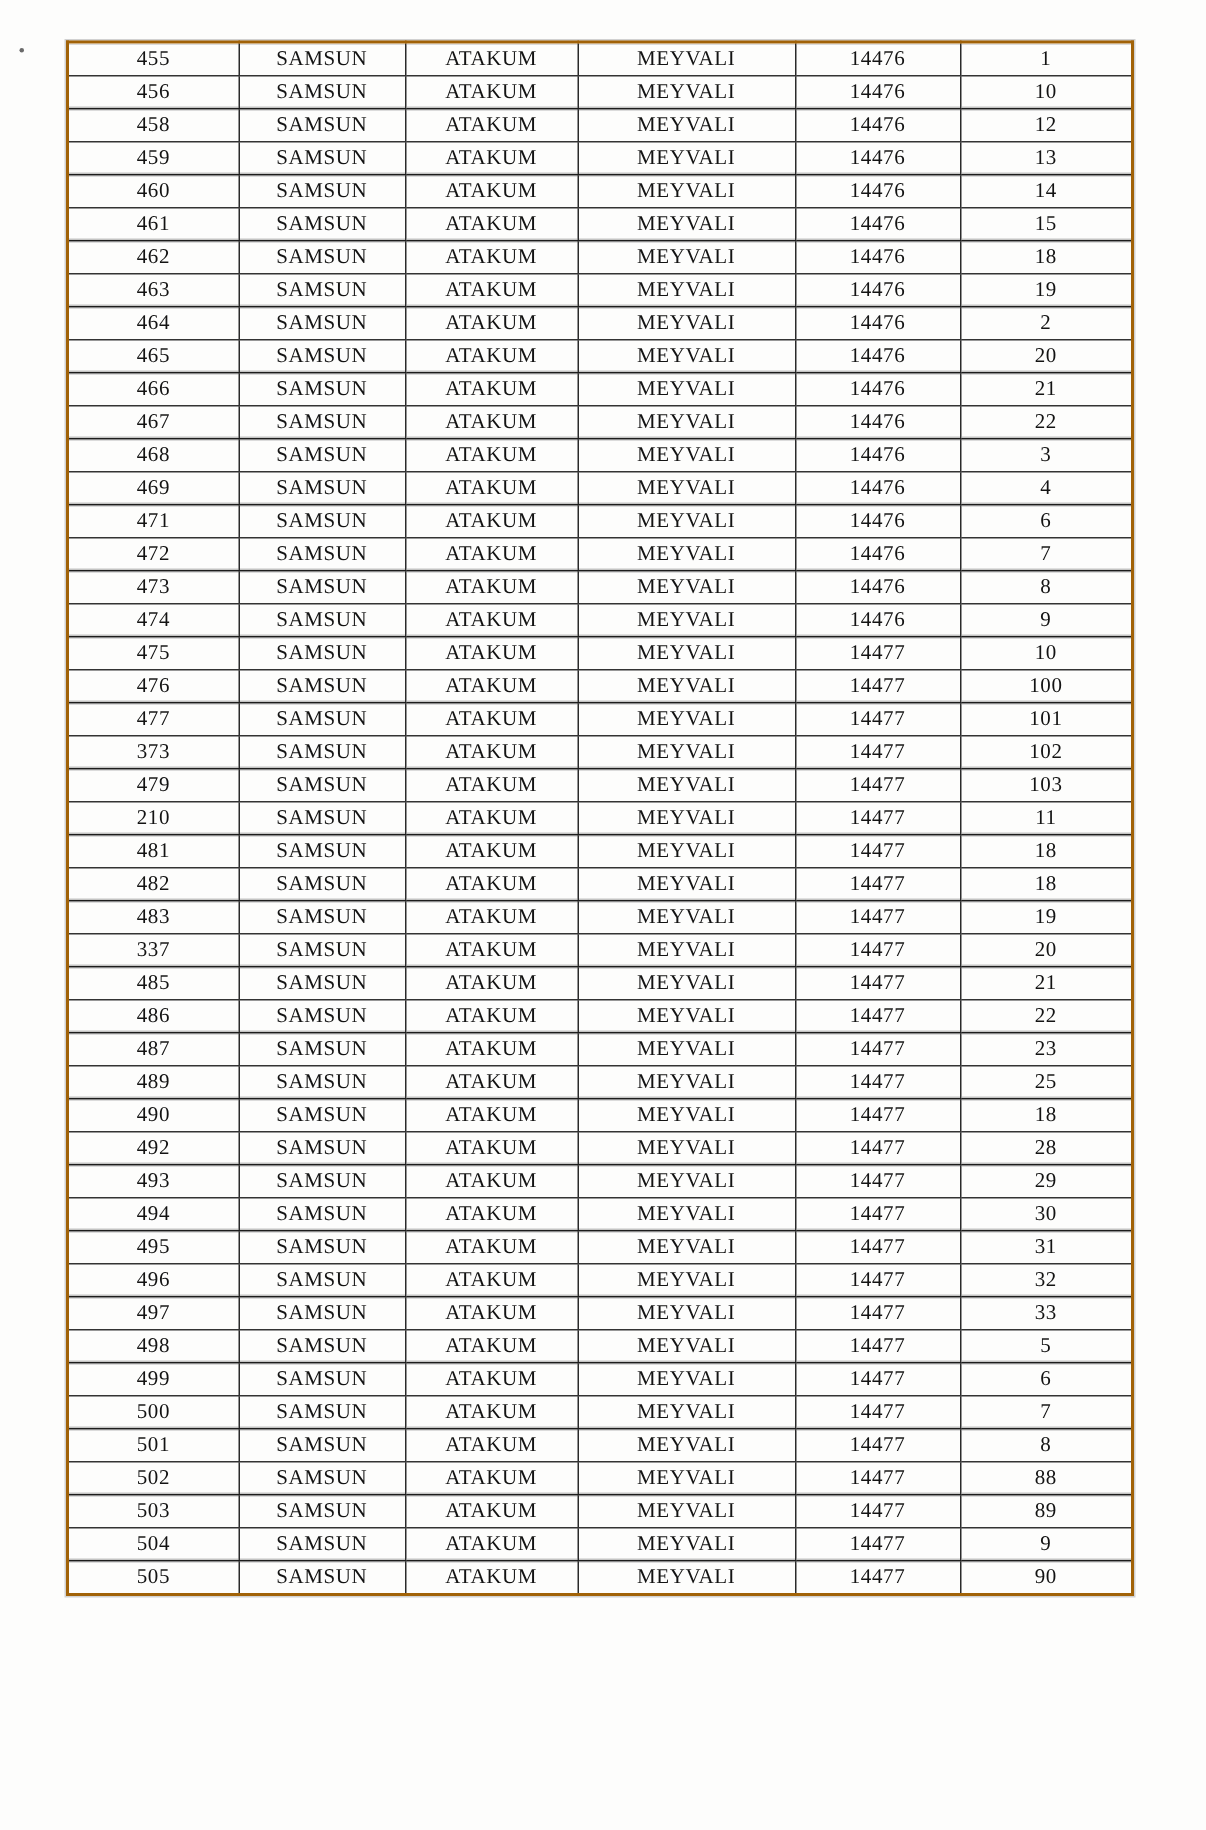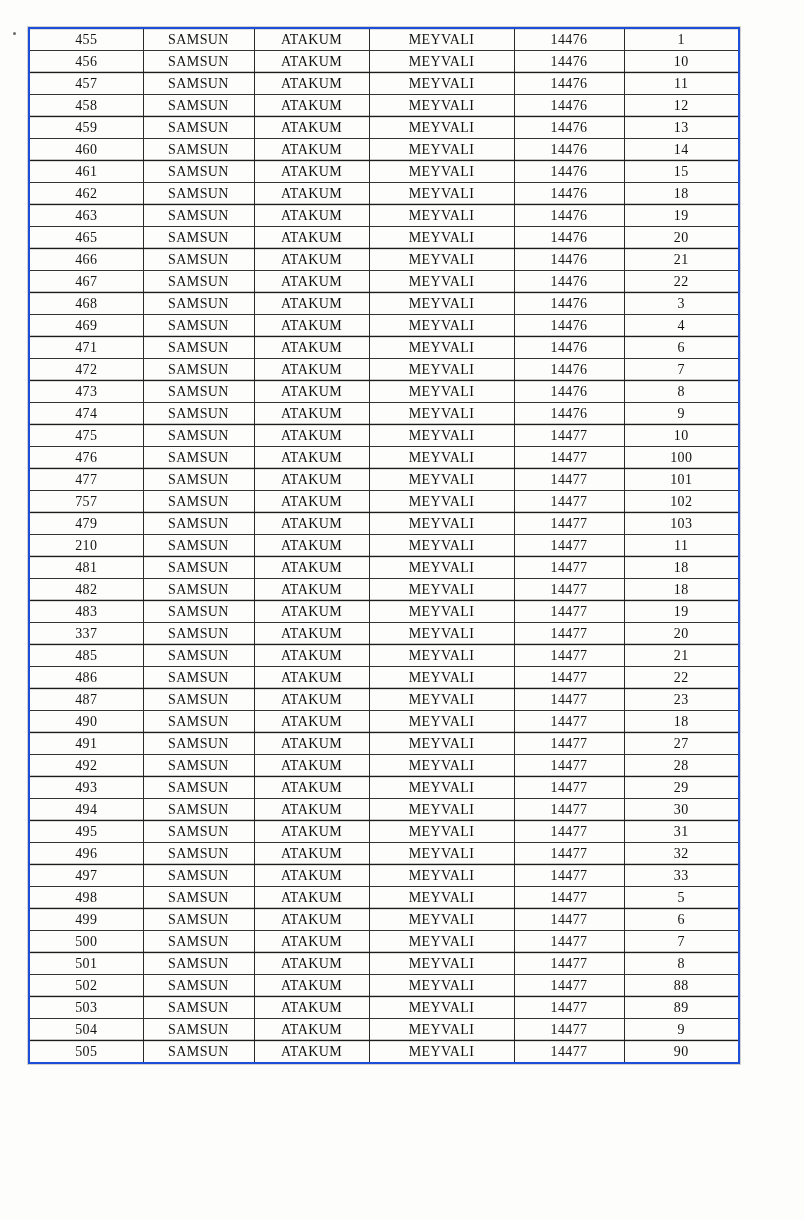--- a/index.html
+++ b/index.html
@@ -24,26 +24,26 @@
     position: absolute;
     left: 13px;
     top: 32px;
     width: 3px;
     height: 3px;
     background: #6a6a6a;
     border-radius: 50%;
   }
   table.records {
     position: absolute;
-    left: 28px;
+    left: 44px;
     top: 27px;
     width: 710px;
     border-collapse: collapse;
     table-layout: fixed;
-    border: 2px solid #1d4ed8;
+    border: 2px solid #a16207;
     box-shadow: 0 0 0 1px rgba(80,80,80,0.25);
   }
   table.records td {
     border: 1px solid #2a2a2a;
     border-top-width: 1px;
     height: 21px;
     padding: 0 2px;
     text-align: center;
     vertical-align: middle;
     font-size: 14px;
@@ -93,266 +93,266 @@
         </tr>
         <tr>
           <td>456</td>
           <td>SAMSUN</td>
           <td>ATAKUM</td>
           <td>MEYVALI</td>
           <td>14476</td>
           <td>10</td>
         </tr>
         <tr>
-          <td>457</td>
-          <td>SAMSUN</td>
-          <td>ATAKUM</td>
-          <td>MEYVALI</td>
-          <td>14476</td>
+          <td>458</td>
+          <td>SAMSUN</td>
+          <td>ATAKUM</td>
+          <td>MEYVALI</td>
+          <td>14476</td>
+          <td>12</td>
+        </tr>
+        <tr>
+          <td>459</td>
+          <td>SAMSUN</td>
+          <td>ATAKUM</td>
+          <td>MEYVALI</td>
+          <td>14476</td>
+          <td>13</td>
+        </tr>
+        <tr>
+          <td>460</td>
+          <td>SAMSUN</td>
+          <td>ATAKUM</td>
+          <td>MEYVALI</td>
+          <td>14476</td>
+          <td>14</td>
+        </tr>
+        <tr>
+          <td>461</td>
+          <td>SAMSUN</td>
+          <td>ATAKUM</td>
+          <td>MEYVALI</td>
+          <td>14476</td>
+          <td>15</td>
+        </tr>
+        <tr>
+          <td>462</td>
+          <td>SAMSUN</td>
+          <td>ATAKUM</td>
+          <td>MEYVALI</td>
+          <td>14476</td>
+          <td>18</td>
+        </tr>
+        <tr>
+          <td>463</td>
+          <td>SAMSUN</td>
+          <td>ATAKUM</td>
+          <td>MEYVALI</td>
+          <td>14476</td>
+          <td>19</td>
+        </tr>
+        <tr>
+          <td>464</td>
+          <td>SAMSUN</td>
+          <td>ATAKUM</td>
+          <td>MEYVALI</td>
+          <td>14476</td>
+          <td>2</td>
+        </tr>
+        <tr>
+          <td>465</td>
+          <td>SAMSUN</td>
+          <td>ATAKUM</td>
+          <td>MEYVALI</td>
+          <td>14476</td>
+          <td>20</td>
+        </tr>
+        <tr>
+          <td>466</td>
+          <td>SAMSUN</td>
+          <td>ATAKUM</td>
+          <td>MEYVALI</td>
+          <td>14476</td>
+          <td>21</td>
+        </tr>
+        <tr>
+          <td>467</td>
+          <td>SAMSUN</td>
+          <td>ATAKUM</td>
+          <td>MEYVALI</td>
+          <td>14476</td>
+          <td>22</td>
+        </tr>
+        <tr>
+          <td>468</td>
+          <td>SAMSUN</td>
+          <td>ATAKUM</td>
+          <td>MEYVALI</td>
+          <td>14476</td>
+          <td>3</td>
+        </tr>
+        <tr>
+          <td>469</td>
+          <td>SAMSUN</td>
+          <td>ATAKUM</td>
+          <td>MEYVALI</td>
+          <td>14476</td>
+          <td>4</td>
+        </tr>
+        <tr>
+          <td>471</td>
+          <td>SAMSUN</td>
+          <td>ATAKUM</td>
+          <td>MEYVALI</td>
+          <td>14476</td>
+          <td>6</td>
+        </tr>
+        <tr>
+          <td>472</td>
+          <td>SAMSUN</td>
+          <td>ATAKUM</td>
+          <td>MEYVALI</td>
+          <td>14476</td>
+          <td>7</td>
+        </tr>
+        <tr>
+          <td>473</td>
+          <td>SAMSUN</td>
+          <td>ATAKUM</td>
+          <td>MEYVALI</td>
+          <td>14476</td>
+          <td>8</td>
+        </tr>
+        <tr>
+          <td>474</td>
+          <td>SAMSUN</td>
+          <td>ATAKUM</td>
+          <td>MEYVALI</td>
+          <td>14476</td>
+          <td>9</td>
+        </tr>
+        <tr>
+          <td>475</td>
+          <td>SAMSUN</td>
+          <td>ATAKUM</td>
+          <td>MEYVALI</td>
+          <td>14477</td>
+          <td>10</td>
+        </tr>
+        <tr>
+          <td>476</td>
+          <td>SAMSUN</td>
+          <td>ATAKUM</td>
+          <td>MEYVALI</td>
+          <td>14477</td>
+          <td>100</td>
+        </tr>
+        <tr>
+          <td>477</td>
+          <td>SAMSUN</td>
+          <td>ATAKUM</td>
+          <td>MEYVALI</td>
+          <td>14477</td>
+          <td>101</td>
+        </tr>
+        <tr>
+          <td>373</td>
+          <td>SAMSUN</td>
+          <td>ATAKUM</td>
+          <td>MEYVALI</td>
+          <td>14477</td>
+          <td>102</td>
+        </tr>
+        <tr>
+          <td>479</td>
+          <td>SAMSUN</td>
+          <td>ATAKUM</td>
+          <td>MEYVALI</td>
+          <td>14477</td>
+          <td>103</td>
+        </tr>
+        <tr>
+          <td>210</td>
+          <td>SAMSUN</td>
+          <td>ATAKUM</td>
+          <td>MEYVALI</td>
+          <td>14477</td>
           <td>11</td>
         </tr>
         <tr>
-          <td>458</td>
-          <td>SAMSUN</td>
-          <td>ATAKUM</td>
-          <td>MEYVALI</td>
-          <td>14476</td>
-          <td>12</td>
-        </tr>
-        <tr>
-          <td>459</td>
-          <td>SAMSUN</td>
-          <td>ATAKUM</td>
-          <td>MEYVALI</td>
-          <td>14476</td>
-          <td>13</td>
-        </tr>
-        <tr>
-          <td>460</td>
-          <td>SAMSUN</td>
-          <td>ATAKUM</td>
-          <td>MEYVALI</td>
-          <td>14476</td>
-          <td>14</td>
-        </tr>
-        <tr>
-          <td>461</td>
-          <td>SAMSUN</td>
-          <td>ATAKUM</td>
-          <td>MEYVALI</td>
-          <td>14476</td>
-          <td>15</td>
-        </tr>
-        <tr>
-          <td>462</td>
-          <td>SAMSUN</td>
-          <td>ATAKUM</td>
-          <td>MEYVALI</td>
-          <td>14476</td>
+          <td>481</td>
+          <td>SAMSUN</td>
+          <td>ATAKUM</td>
+          <td>MEYVALI</td>
+          <td>14477</td>
           <td>18</td>
         </tr>
         <tr>
-          <td>463</td>
-          <td>SAMSUN</td>
-          <td>ATAKUM</td>
-          <td>MEYVALI</td>
-          <td>14476</td>
+          <td>482</td>
+          <td>SAMSUN</td>
+          <td>ATAKUM</td>
+          <td>MEYVALI</td>
+          <td>14477</td>
+          <td>18</td>
+        </tr>
+        <tr>
+          <td>483</td>
+          <td>SAMSUN</td>
+          <td>ATAKUM</td>
+          <td>MEYVALI</td>
+          <td>14477</td>
           <td>19</td>
         </tr>
         <tr>
-          <td>465</td>
-          <td>SAMSUN</td>
-          <td>ATAKUM</td>
-          <td>MEYVALI</td>
-          <td>14476</td>
+          <td>337</td>
+          <td>SAMSUN</td>
+          <td>ATAKUM</td>
+          <td>MEYVALI</td>
+          <td>14477</td>
           <td>20</td>
         </tr>
         <tr>
-          <td>466</td>
-          <td>SAMSUN</td>
-          <td>ATAKUM</td>
-          <td>MEYVALI</td>
-          <td>14476</td>
+          <td>485</td>
+          <td>SAMSUN</td>
+          <td>ATAKUM</td>
+          <td>MEYVALI</td>
+          <td>14477</td>
           <td>21</td>
         </tr>
         <tr>
-          <td>467</td>
-          <td>SAMSUN</td>
-          <td>ATAKUM</td>
-          <td>MEYVALI</td>
-          <td>14476</td>
+          <td>486</td>
+          <td>SAMSUN</td>
+          <td>ATAKUM</td>
+          <td>MEYVALI</td>
+          <td>14477</td>
           <td>22</td>
         </tr>
         <tr>
-          <td>468</td>
-          <td>SAMSUN</td>
-          <td>ATAKUM</td>
-          <td>MEYVALI</td>
-          <td>14476</td>
-          <td>3</td>
-        </tr>
-        <tr>
-          <td>469</td>
-          <td>SAMSUN</td>
-          <td>ATAKUM</td>
-          <td>MEYVALI</td>
-          <td>14476</td>
-          <td>4</td>
-        </tr>
-        <tr>
-          <td>471</td>
-          <td>SAMSUN</td>
-          <td>ATAKUM</td>
-          <td>MEYVALI</td>
-          <td>14476</td>
-          <td>6</td>
-        </tr>
-        <tr>
-          <td>472</td>
-          <td>SAMSUN</td>
-          <td>ATAKUM</td>
-          <td>MEYVALI</td>
-          <td>14476</td>
-          <td>7</td>
-        </tr>
-        <tr>
-          <td>473</td>
-          <td>SAMSUN</td>
-          <td>ATAKUM</td>
-          <td>MEYVALI</td>
-          <td>14476</td>
-          <td>8</td>
-        </tr>
-        <tr>
-          <td>474</td>
-          <td>SAMSUN</td>
-          <td>ATAKUM</td>
-          <td>MEYVALI</td>
-          <td>14476</td>
-          <td>9</td>
-        </tr>
-        <tr>
-          <td>475</td>
-          <td>SAMSUN</td>
-          <td>ATAKUM</td>
-          <td>MEYVALI</td>
-          <td>14477</td>
-          <td>10</td>
-        </tr>
-        <tr>
-          <td>476</td>
-          <td>SAMSUN</td>
-          <td>ATAKUM</td>
-          <td>MEYVALI</td>
-          <td>14477</td>
-          <td>100</td>
-        </tr>
-        <tr>
-          <td>477</td>
-          <td>SAMSUN</td>
-          <td>ATAKUM</td>
-          <td>MEYVALI</td>
-          <td>14477</td>
-          <td>101</td>
-        </tr>
-        <tr>
-          <td>757</td>
-          <td>SAMSUN</td>
-          <td>ATAKUM</td>
-          <td>MEYVALI</td>
-          <td>14477</td>
-          <td>102</td>
-        </tr>
-        <tr>
-          <td>479</td>
-          <td>SAMSUN</td>
-          <td>ATAKUM</td>
-          <td>MEYVALI</td>
-          <td>14477</td>
-          <td>103</td>
-        </tr>
-        <tr>
-          <td>210</td>
-          <td>SAMSUN</td>
-          <td>ATAKUM</td>
-          <td>MEYVALI</td>
-          <td>14477</td>
-          <td>11</td>
-        </tr>
-        <tr>
-          <td>481</td>
+          <td>487</td>
+          <td>SAMSUN</td>
+          <td>ATAKUM</td>
+          <td>MEYVALI</td>
+          <td>14477</td>
+          <td>23</td>
+        </tr>
+        <tr>
+          <td>489</td>
+          <td>SAMSUN</td>
+          <td>ATAKUM</td>
+          <td>MEYVALI</td>
+          <td>14477</td>
+          <td>25</td>
+        </tr>
+        <tr>
+          <td>490</td>
           <td>SAMSUN</td>
           <td>ATAKUM</td>
           <td>MEYVALI</td>
           <td>14477</td>
           <td>18</td>
-        </tr>
-        <tr>
-          <td>482</td>
-          <td>SAMSUN</td>
-          <td>ATAKUM</td>
-          <td>MEYVALI</td>
-          <td>14477</td>
-          <td>18</td>
-        </tr>
-        <tr>
-          <td>483</td>
-          <td>SAMSUN</td>
-          <td>ATAKUM</td>
-          <td>MEYVALI</td>
-          <td>14477</td>
-          <td>19</td>
-        </tr>
-        <tr>
-          <td>337</td>
-          <td>SAMSUN</td>
-          <td>ATAKUM</td>
-          <td>MEYVALI</td>
-          <td>14477</td>
-          <td>20</td>
-        </tr>
-        <tr>
-          <td>485</td>
-          <td>SAMSUN</td>
-          <td>ATAKUM</td>
-          <td>MEYVALI</td>
-          <td>14477</td>
-          <td>21</td>
-        </tr>
-        <tr>
-          <td>486</td>
-          <td>SAMSUN</td>
-          <td>ATAKUM</td>
-          <td>MEYVALI</td>
-          <td>14477</td>
-          <td>22</td>
-        </tr>
-        <tr>
-          <td>487</td>
-          <td>SAMSUN</td>
-          <td>ATAKUM</td>
-          <td>MEYVALI</td>
-          <td>14477</td>
-          <td>23</td>
-        </tr>
-        <tr>
-          <td>490</td>
-          <td>SAMSUN</td>
-          <td>ATAKUM</td>
-          <td>MEYVALI</td>
-          <td>14477</td>
-          <td>18</td>
-        </tr>
-        <tr>
-          <td>491</td>
-          <td>SAMSUN</td>
-          <td>ATAKUM</td>
-          <td>MEYVALI</td>
-          <td>14477</td>
-          <td>27</td>
         </tr>
         <tr>
           <td>492</td>
           <td>SAMSUN</td>
           <td>ATAKUM</td>
           <td>MEYVALI</td>
           <td>14477</td>
           <td>28</td>
         </tr>
         <tr>

